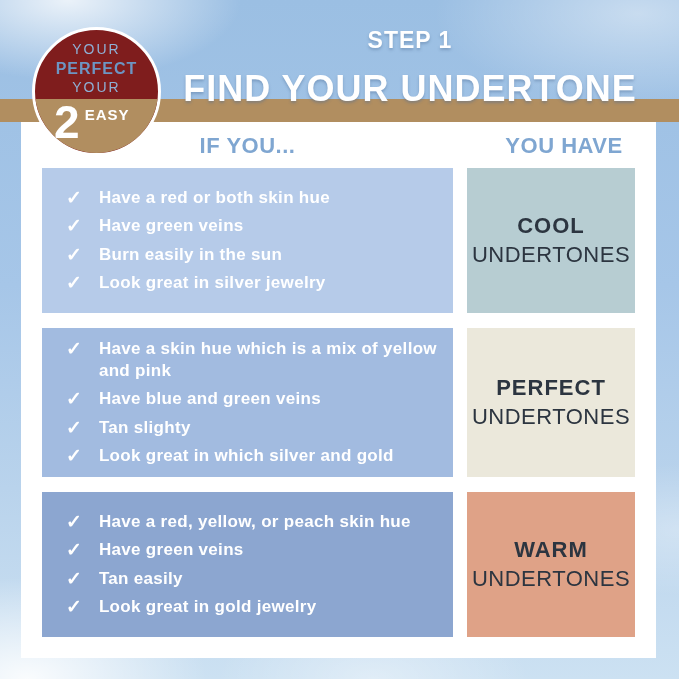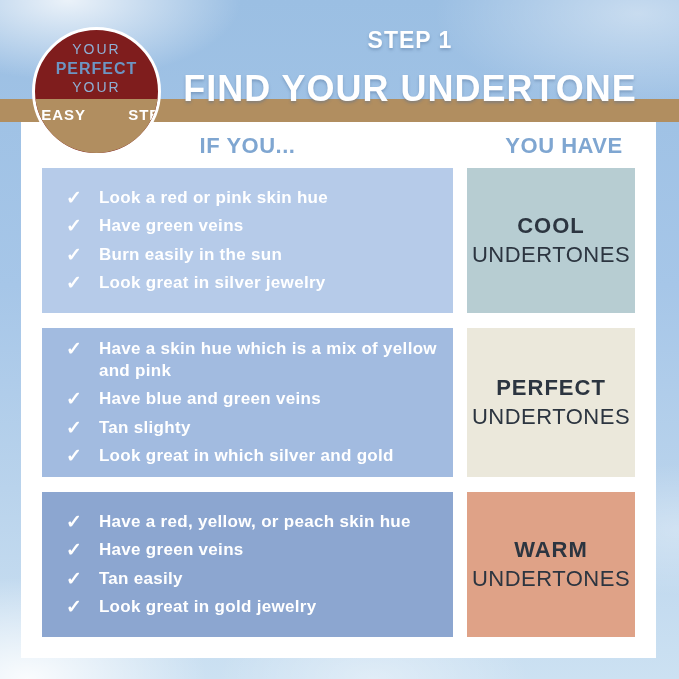--- a/index.html
+++ b/index.html
@@ -45,21 +45,21 @@
     text-align: center; line-height: 1.25;
   }
   .badge-top .lt { font-size: 14px; letter-spacing: 2px; color: var(--badge-light, #8fb0d5); }
   .badge-top .bd { font-size: 16px; font-weight: bold; letter-spacing: 1px; color: var(--badge-dark, #6d95c3); }
   .badge-bottom {
     position: absolute; top: 71px; left: 0; width: 100%;
     display: flex; justify-content: center; align-items: flex-start; gap: 5px;
     color: #ffffff;
   }
   .badge-num { font-size: 46px; font-weight: bold; line-height: 0.95; }
-  .badge-steps { display: flex; flex-direction: row; margin-top: 6px;
+  .badge-steps { display: flex; flex-direction: column; margin-top: 6px;
     font-size: 15px; font-weight: bold; letter-spacing: 1px; line-height: 1.05; gap: 42px; }
 
   
   .title-block {
     position: absolute; left: 170px; top: 27px; width: 480px;
     text-align: center; color: #ffffff;
     text-shadow: 0 2px 3px rgba(80, 110, 150, 0.45);
   }
   .step-label { font-size: 23px; font-weight: bold; letter-spacing: 1px; }
   .main-title { font-size: 36px; font-weight: bold; letter-spacing: 1px; margin-top: 14px; }
@@ -140,21 +140,21 @@
     <div class="main-title">FIND YOUR UNDERTONE</div>
   </div>
 
   <div class="col-head left">IF YOU...</div>
   <div class="col-head right">YOU HAVE</div>
 
   <div class="cell cl r1 row1-left">
     <ul class="list">
       <li>
         <span class="check">✓</span>
-        <span class="item-text">Look a red or pink skin hue</span>
+        <span class="item-text">Have a red or both skin hue</span>
       </li>
       <li>
         <span class="check">✓</span>
         <span class="item-text">Have green veins</span>
       </li>
       <li>
         <span class="check">✓</span>
         <span class="item-text">Burn easily in the sun</span>
       </li>
       <li>

